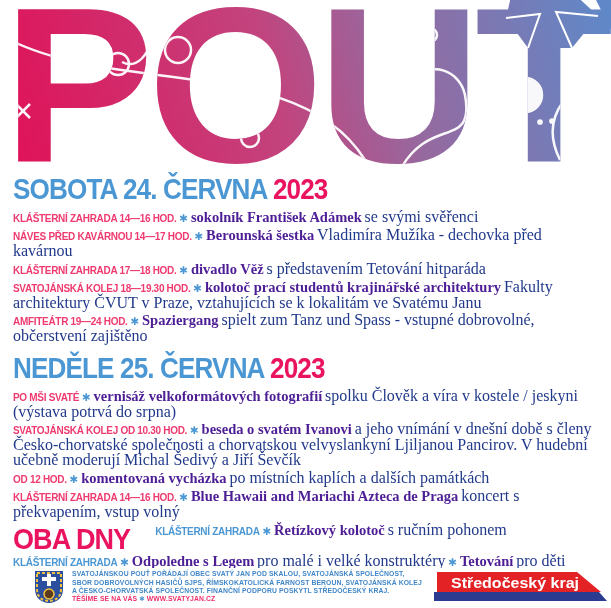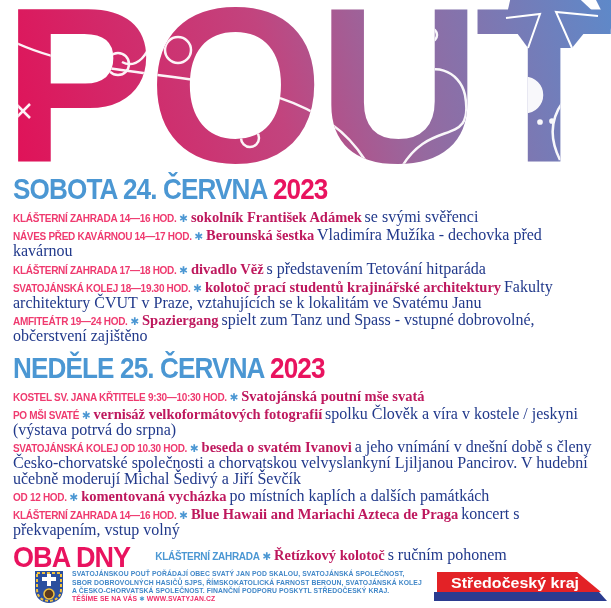--- a/index.html
+++ b/index.html
@@ -11,23 +11,23 @@
           line-height:30px;letter-spacing:-1px;margin:8px 0 6px;white-space:nowrap;
           transform:scaleX(0.87);transform-origin:0 50%;}
   h2.date .main{color:#4B97D3;}
   h2.date .year{color:#E9135F;}
   .event{margin:0 0 2px;font-size:11.3px;line-height:14.2px;color:#21398B;}
   .seg-l{font-family:"Liberation Sans",sans-serif;font-weight:bold;font-size:10px;
          letter-spacing:-0.3px;color:#EF3A6F;}
   .seg-b{font-family:"Liberation Sans",sans-serif;font-weight:bold;font-size:10px;
          letter-spacing:-0.3px;color:#4B97D3;}
   .seg-s{color:#4B97D3;font-family:"DejaVu Sans",sans-serif;font-size:10.5px;}
-  .seg-n{font-family:"Liberation Serif",serif;font-weight:bold;font-size:14.5px;color:#be185d;}
+  .seg-n{font-family:"Liberation Serif",serif;font-weight:bold;font-size:14.5px;color:#4c1d95;}
   .seg-d{font-family:Liberation Serif, serif;font-size:16px;color:#21398B;}
-  .oba-row{display:flex;align-items:center;gap:12px;}
+  .oba-row{display:flex;align-items:flex-start;gap:12px;}
   h2.oba{font-family:"Liberation Sans",sans-serif;font-weight:bold;font-size:30px;
          line-height:30px;letter-spacing:-1px;margin:2px 0 0;color:#E9135F;white-space:nowrap;
          transform:scaleX(0.9);transform-origin:0 50%;}
   .oba-right{padding-top:1px;}
   footer{position:absolute;left:0;right:0;bottom:0;height:40px;background:#fff;z-index:3;
          display:flex;align-items:center;gap:8px;padding:2px 4px 4px 34px;box-sizing:border-box;}
   .org{font-family:"Liberation Sans",sans-serif;font-weight:bold;font-size:6.8px;
        line-height:8.3px;color:#4187C8;letter-spacing:0.1px;}
   .cta{color:#EE2F6B;}
   .cta .star{color:#4B97D3;font-family:"DejaVu Sans",sans-serif;font-size:6.5px;}
@@ -93,21 +93,20 @@
           <p class="event"><span class="seg-l">AMFITEÁTR 19—24 HOD.</span> <span class="seg-s">✱</span> <span class="seg-n">Spaziergang</span> <span class="seg-d">spielt zum Tanz und Spass - vstupné dobrovolné, občerstvení zajištěno</span> </p>
         </div>
     </section>
 
     <section>
       <h2 class="date">
         <span class="main">NEDĚLE 25. ČERVNA</span>
         <span class="year">2023</span>
       </h2>
       <div>
-          <p class="event"><span class="seg-l">KOSTEL SV. JANA KŘTITELE 9:30—10:30 HOD.</span> <span class="seg-s">✱</span> <span class="seg-n">Svatojánská poutní mše svatá</span> </p>
           <p class="event"><span class="seg-l">PO MŠI SVATÉ</span> <span class="seg-s">✱</span> <span class="seg-n">vernisáž velkoformátových fotografií</span> <span class="seg-d">spolku Člověk a víra v kostele / jeskyni (výstava potrvá do srpna)</span> </p>
           <p class="event"><span class="seg-l">SVATOJÁNSKÁ KOLEJ OD 10.30 HOD.</span> <span class="seg-s">✱</span> <span class="seg-n">beseda o svatém Ivanovi</span> <span class="seg-d">a jeho vnímání v dnešní době s členy Česko-chorvatské společnosti a chorvatskou velvyslankyní Ljiljanou Pancirov. V hudební učebně moderují Michal Šedivý a Jiří Ševčík</span> </p>
           <p class="event"><span class="seg-l">OD 12 HOD.</span> <span class="seg-s">✱</span> <span class="seg-n">komentovaná vycházka</span> <span class="seg-d">po místních kaplích a dalších památkách</span> </p>
           <p class="event"><span class="seg-l">KLÁŠTERNÍ ZAHRADA 14—16 HOD.</span> <span class="seg-s">✱</span> <span class="seg-n">Blue Hawaii and Mariachi Azteca de Praga</span> <span class="seg-d">koncert s překvapením, vstup volný</span> </p>
         </div>
     </section>
 
     <section>
       <div class="oba-row">
         <h2 class="oba">OBA DNY</h2>

